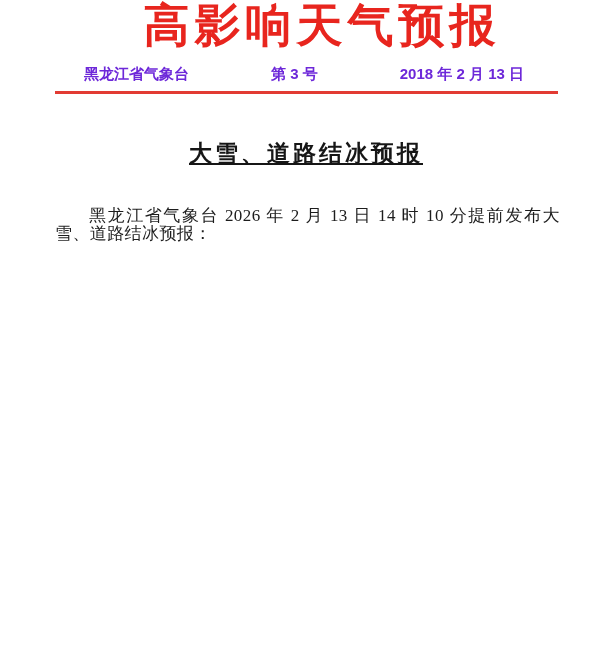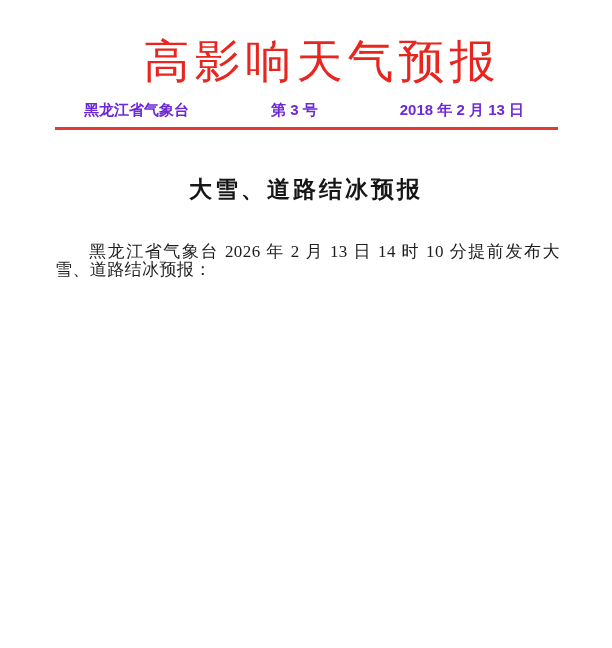--- a/index.html
+++ b/index.html
@@ -13,25 +13,24 @@
     position: relative;
     width: 612px;
     height: 648px;
     margin: 0 auto;
     background: #ffffff;
     overflow: hidden;
     font-family: "Liberation Serif", "DejaVu Serif", serif;
     color: var(--ink);
   }
   .masthead {
-    margin-top: 36px;
     text-align: center;
     color: var(--red);
     font-family: "Liberation Sans", "DejaVu Sans", sans-serif;
-    font-weight: normal;
+    font-weight: bold;
     font-size: 46px;
     letter-spacing: 5px;
     line-height: 1.1;
     white-space: nowrap;
     padding-left: 32px;
   }
   .meta-row {
     display: flex;
     justify-content: space-between;
     align-items: baseline;
@@ -49,20 +48,21 @@
     border: none;
   }
   .doc-title {
     margin-top: 44px;
     text-align: center;
     font-size: 23px;
     font-weight: bold;
     letter-spacing: 3px;
     color: #161616;
     white-space: nowrap;
+    text-decoration: underline;
   }
   .doc-body {
     margin: 38px 52px 0 55px;
     font-size: 17px;
     line-height: 18px;
     text-align: justify;
     letter-spacing: 0.4px;
     color: var(--ink);
   }
   .doc-body p {

